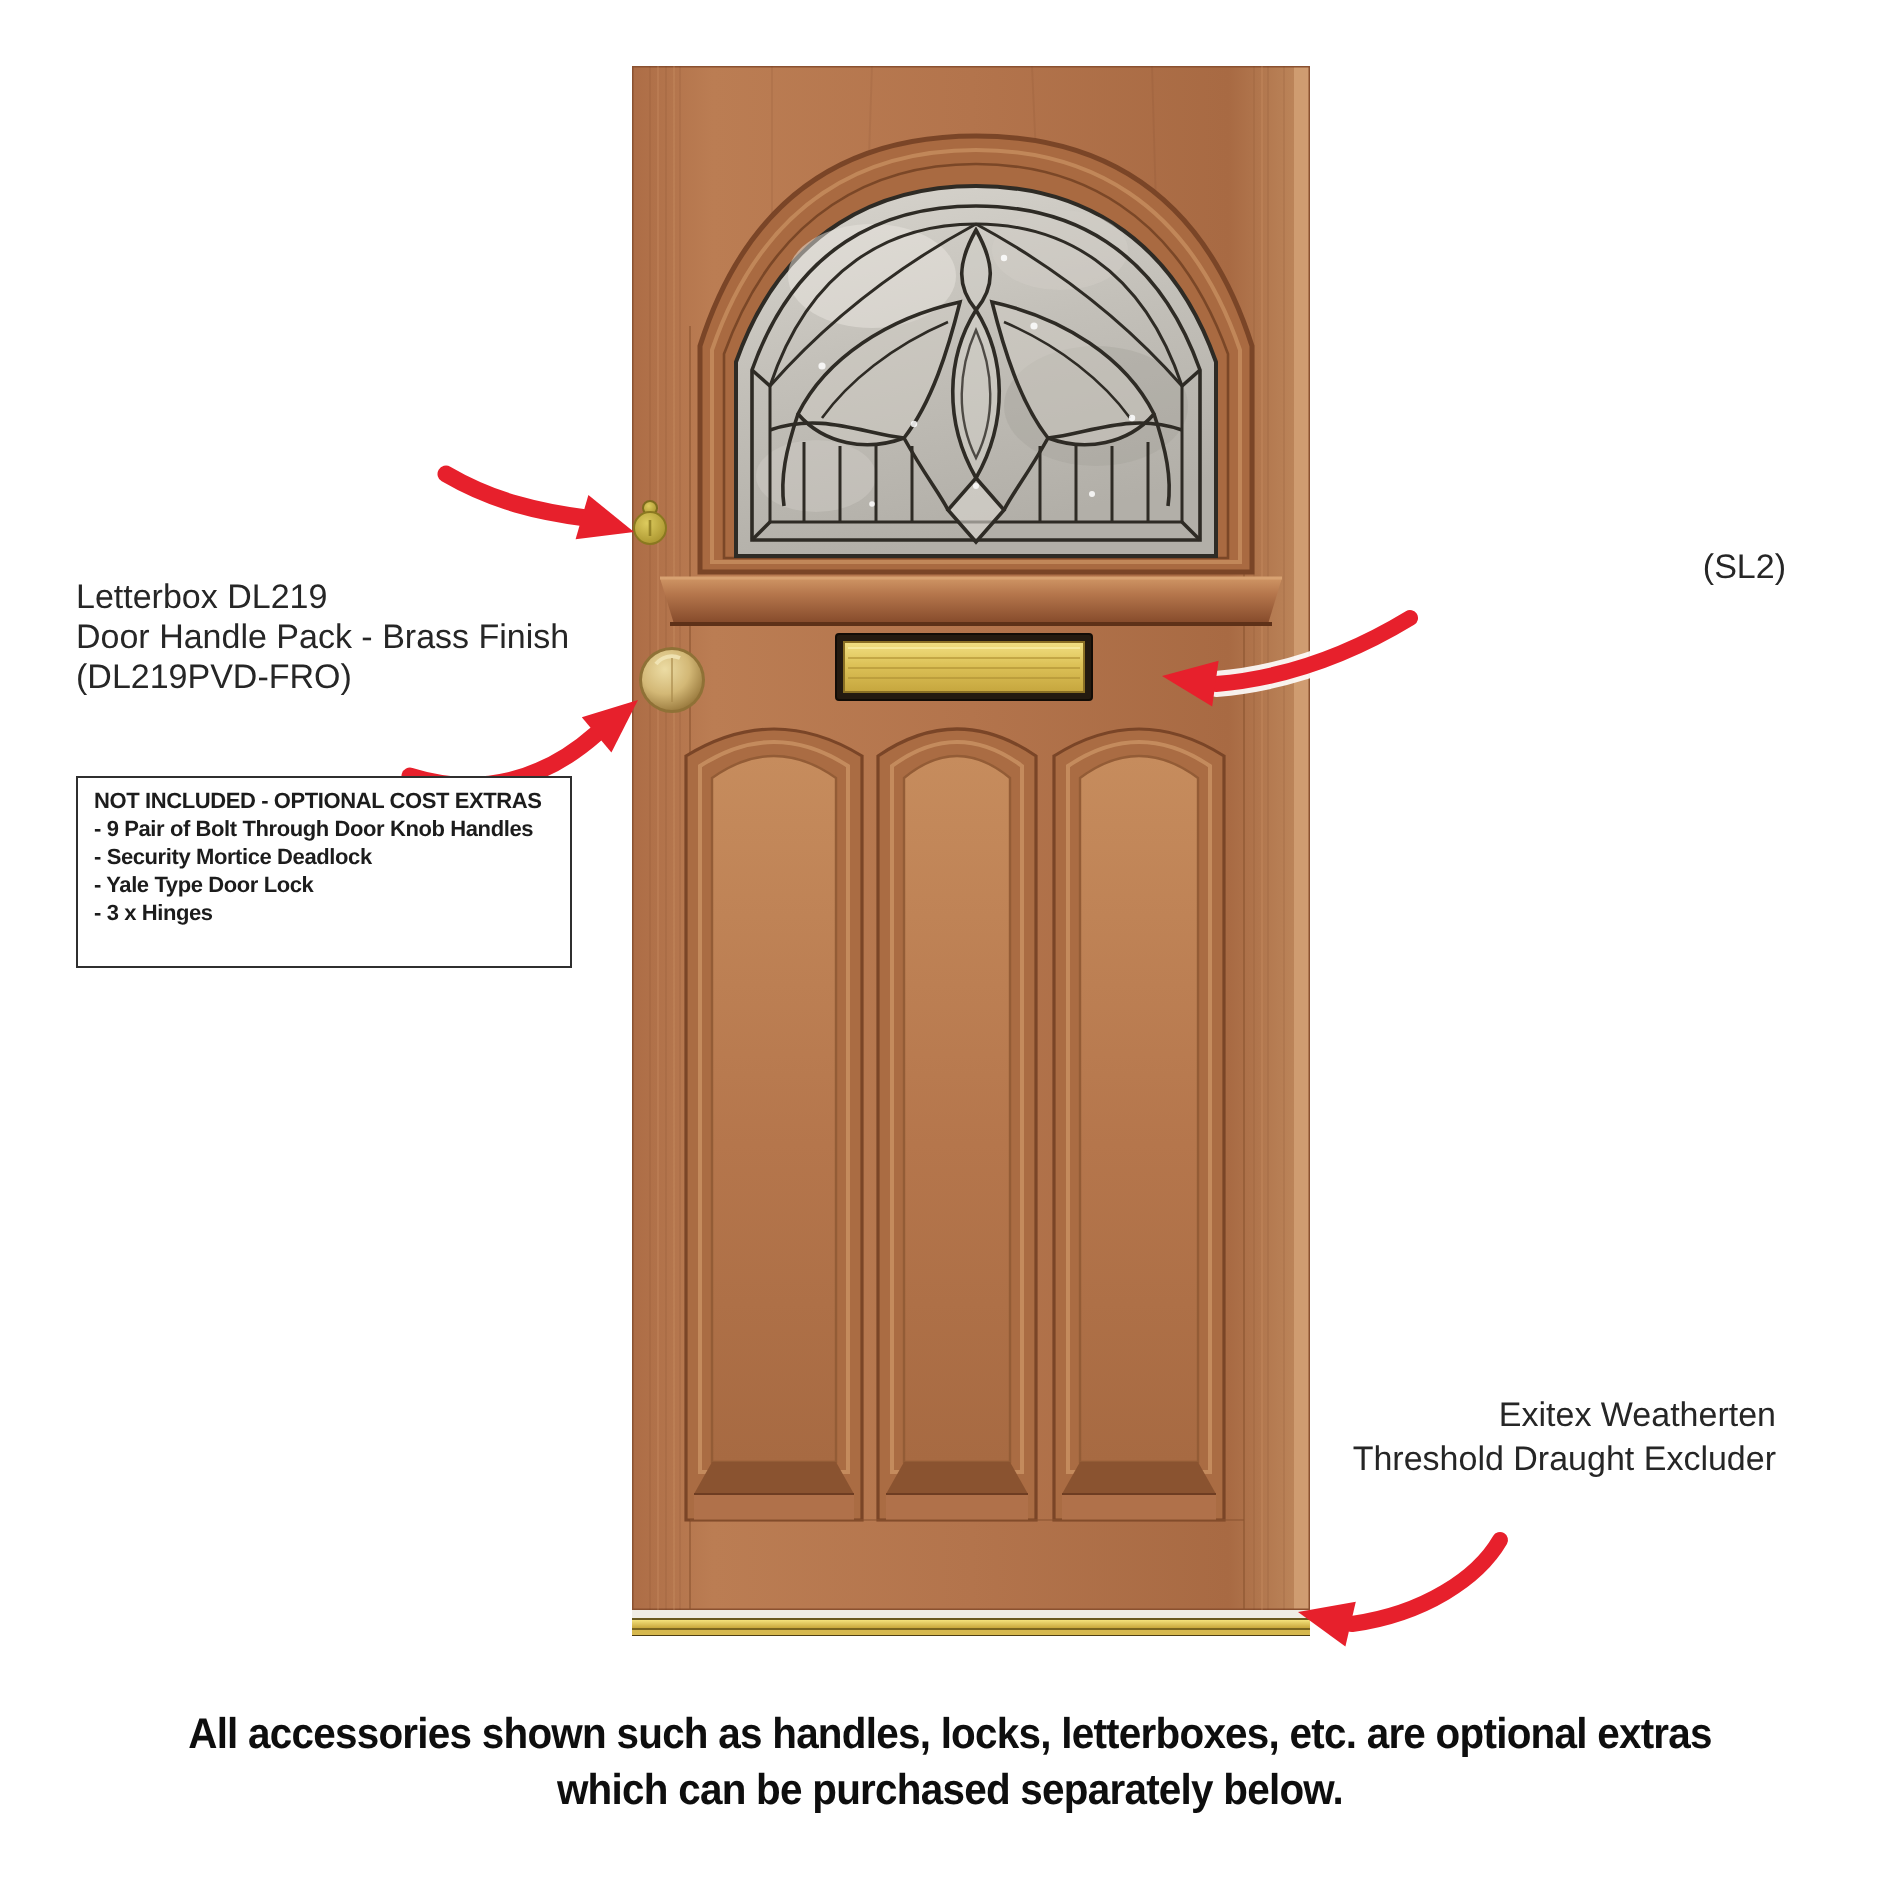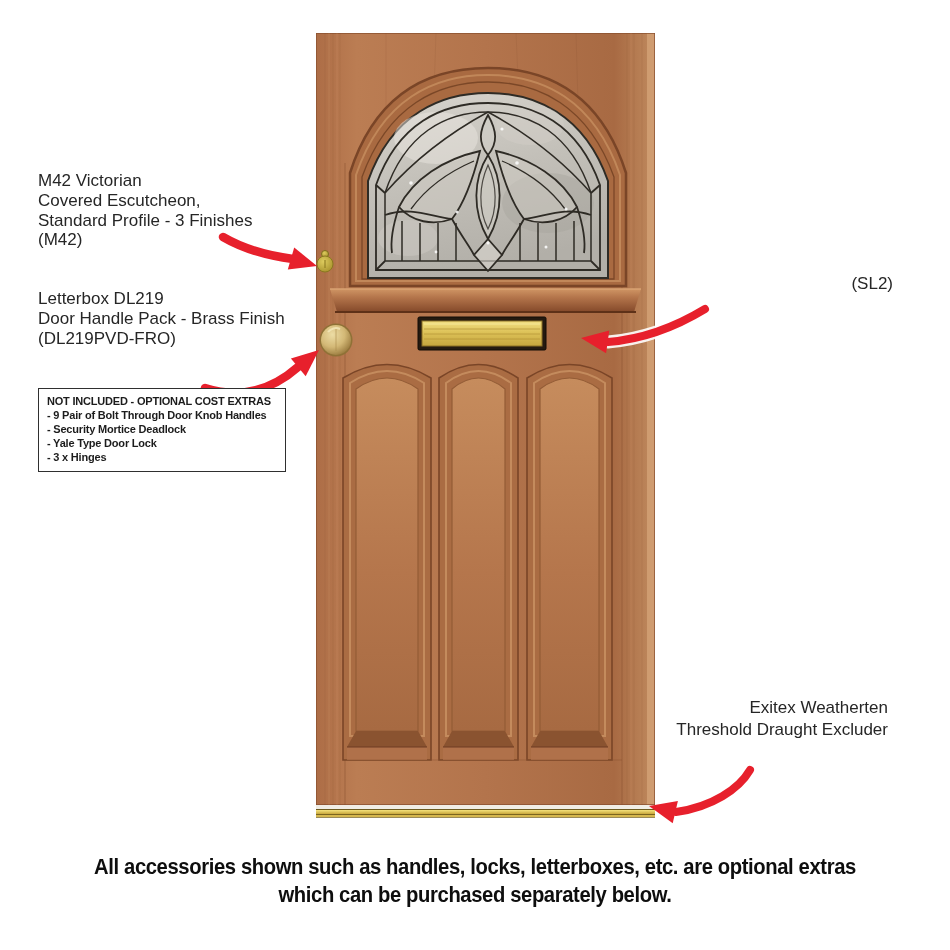--- a/index.html
+++ b/index.html
@@ -6,21 +6,21 @@
   #canvas{
     position:relative;width:950px;height:950px;background:#ffffff;overflow:hidden;
     font-family:"Liberation Sans",sans-serif;
   }
   .ann{position:absolute;font-size:17px;line-height:19.8px;color:#262626;letter-spacing:0;}
   .ann.right{text-align:right;}
   .ann div{white-space:nowrap;}
   #not-included-box{
     position:absolute;left:38px;top:388px;width:230px;
     border:1.5px solid #2f2f2f;background:#ffffff;
-    padding:5px 8px 7px 8px;color:#1c1c1c;
+    padding:5px 8px 19px 8px;color:#1c1c1c;
   }
   #not-included-box .bx-title{font-size:11px;font-weight:700;line-height:14px;letter-spacing:-0.2px;white-space:nowrap;}
   #not-included-box .bx-item{font-size:11px;font-weight:600;line-height:14px;letter-spacing:-0.2px;white-space:nowrap;}
   #caption{
     position:absolute;left:0;top:853px;width:950px;text-align:center;
     font-size:21.5px;font-weight:700;color:#0e0e0e;line-height:28px;
     letter-spacing:-0.4px;transform:scaleX(0.94);transform-origin:475px 0;
   }
   #door-svg{position:absolute;left:316px;top:33px;}
   #arrows-svg{position:absolute;left:0;top:0;pointer-events:none;}
@@ -248,26 +248,20 @@
       <polygon points="581,338 609.3,330.4 606.1,353.2" fill="#e7202c"></polygon>
     </g>
 
     <g>
       <path d="M 750,770 C 739,789 712,807 676,812" fill="none" stroke="#ffffff" stroke-width="13" stroke-linecap="round" opacity="0.9"></path>
       <path d="M 750,770 C 739,789 712,807 676,812" fill="none" stroke-width="8" stroke-linecap="round" stroke="#e7202c"></path>
       <polygon points="649,806 677.9,800.9 672.7,823.3" fill="#e7202c"></polygon>
     </g>
   </svg>
 
-  <div class="ann" style="left:38px;top:171px;">
-    <div>M42 Victorian</div>
-    <div>Covered Escutcheon,</div>
-    <div>Standard Profile - 3 Finishes</div>
-    <div>(M42)</div>
-  </div>
 
   <div class="ann" style="left:38px;top:289px;">
     <div>Letterbox DL219</div>
     <div>Door Handle Pack - Brass Finish</div>
     <div>(DL219PVD-FRO)</div>
   </div>
 
   <div id="not-included-box">
     <div class="bx-title">NOT INCLUDED - OPTIONAL COST EXTRAS</div>
     <div class="bx-item">- 9 Pair of Bolt Through Door Knob Handles</div>

